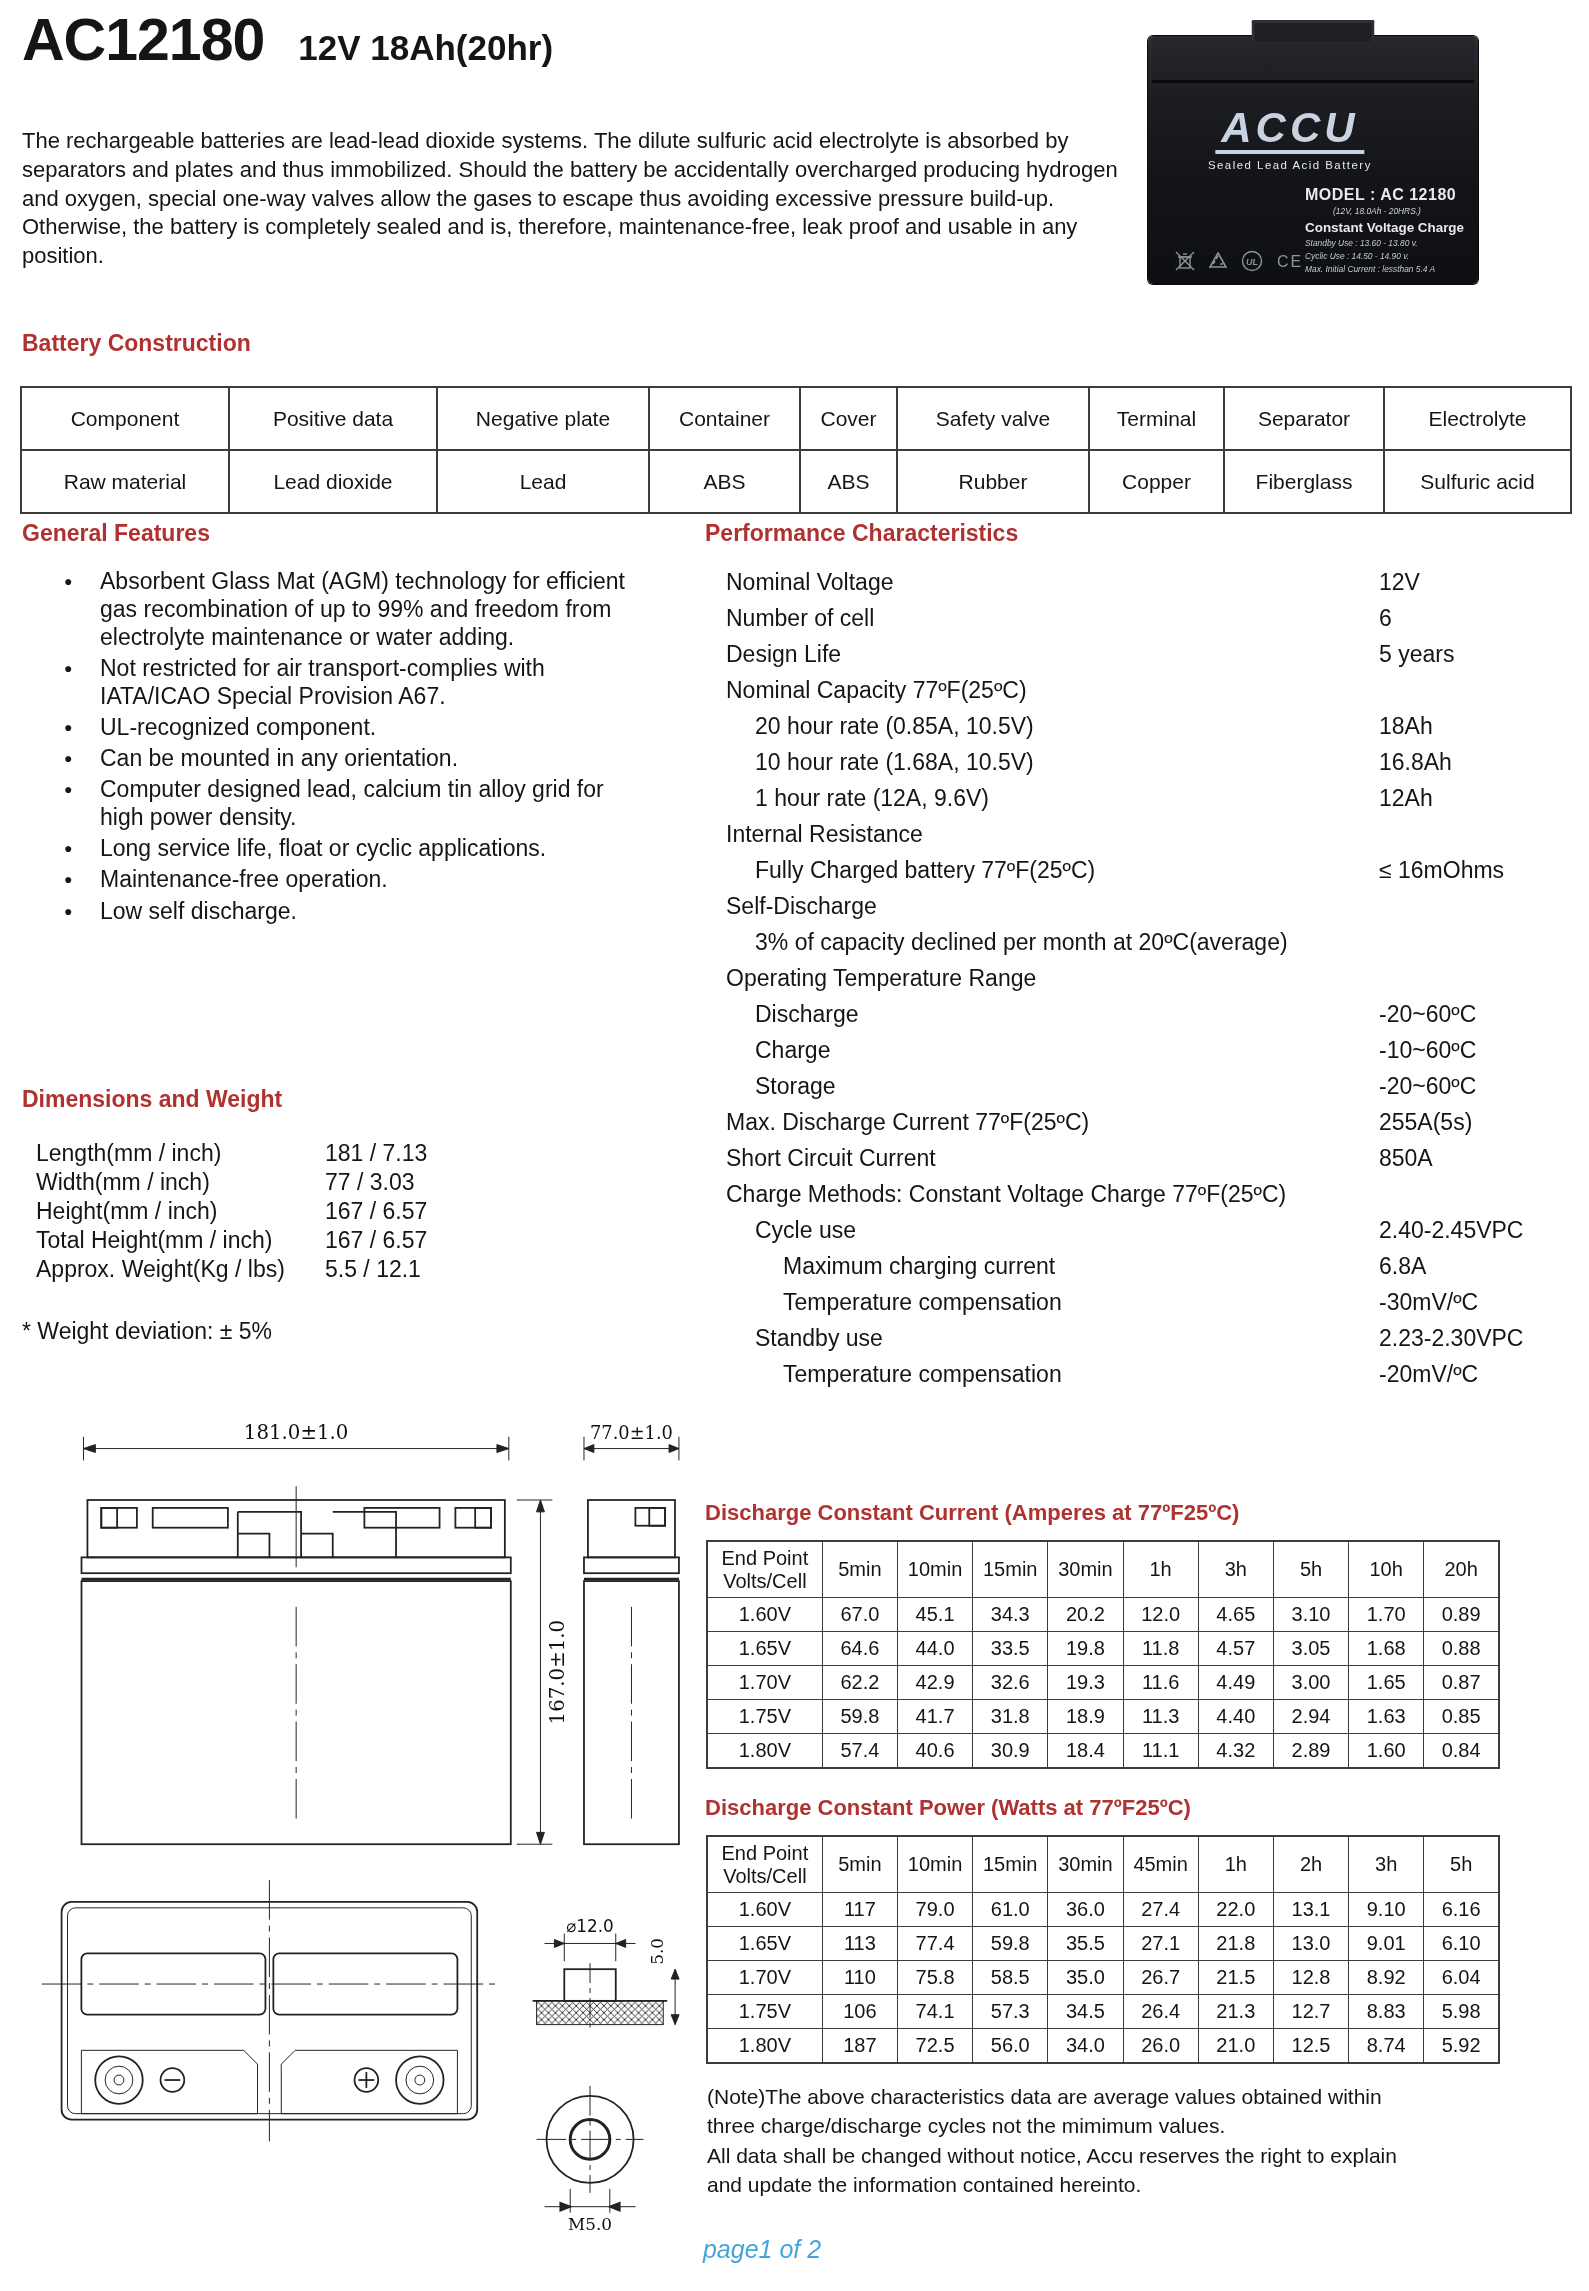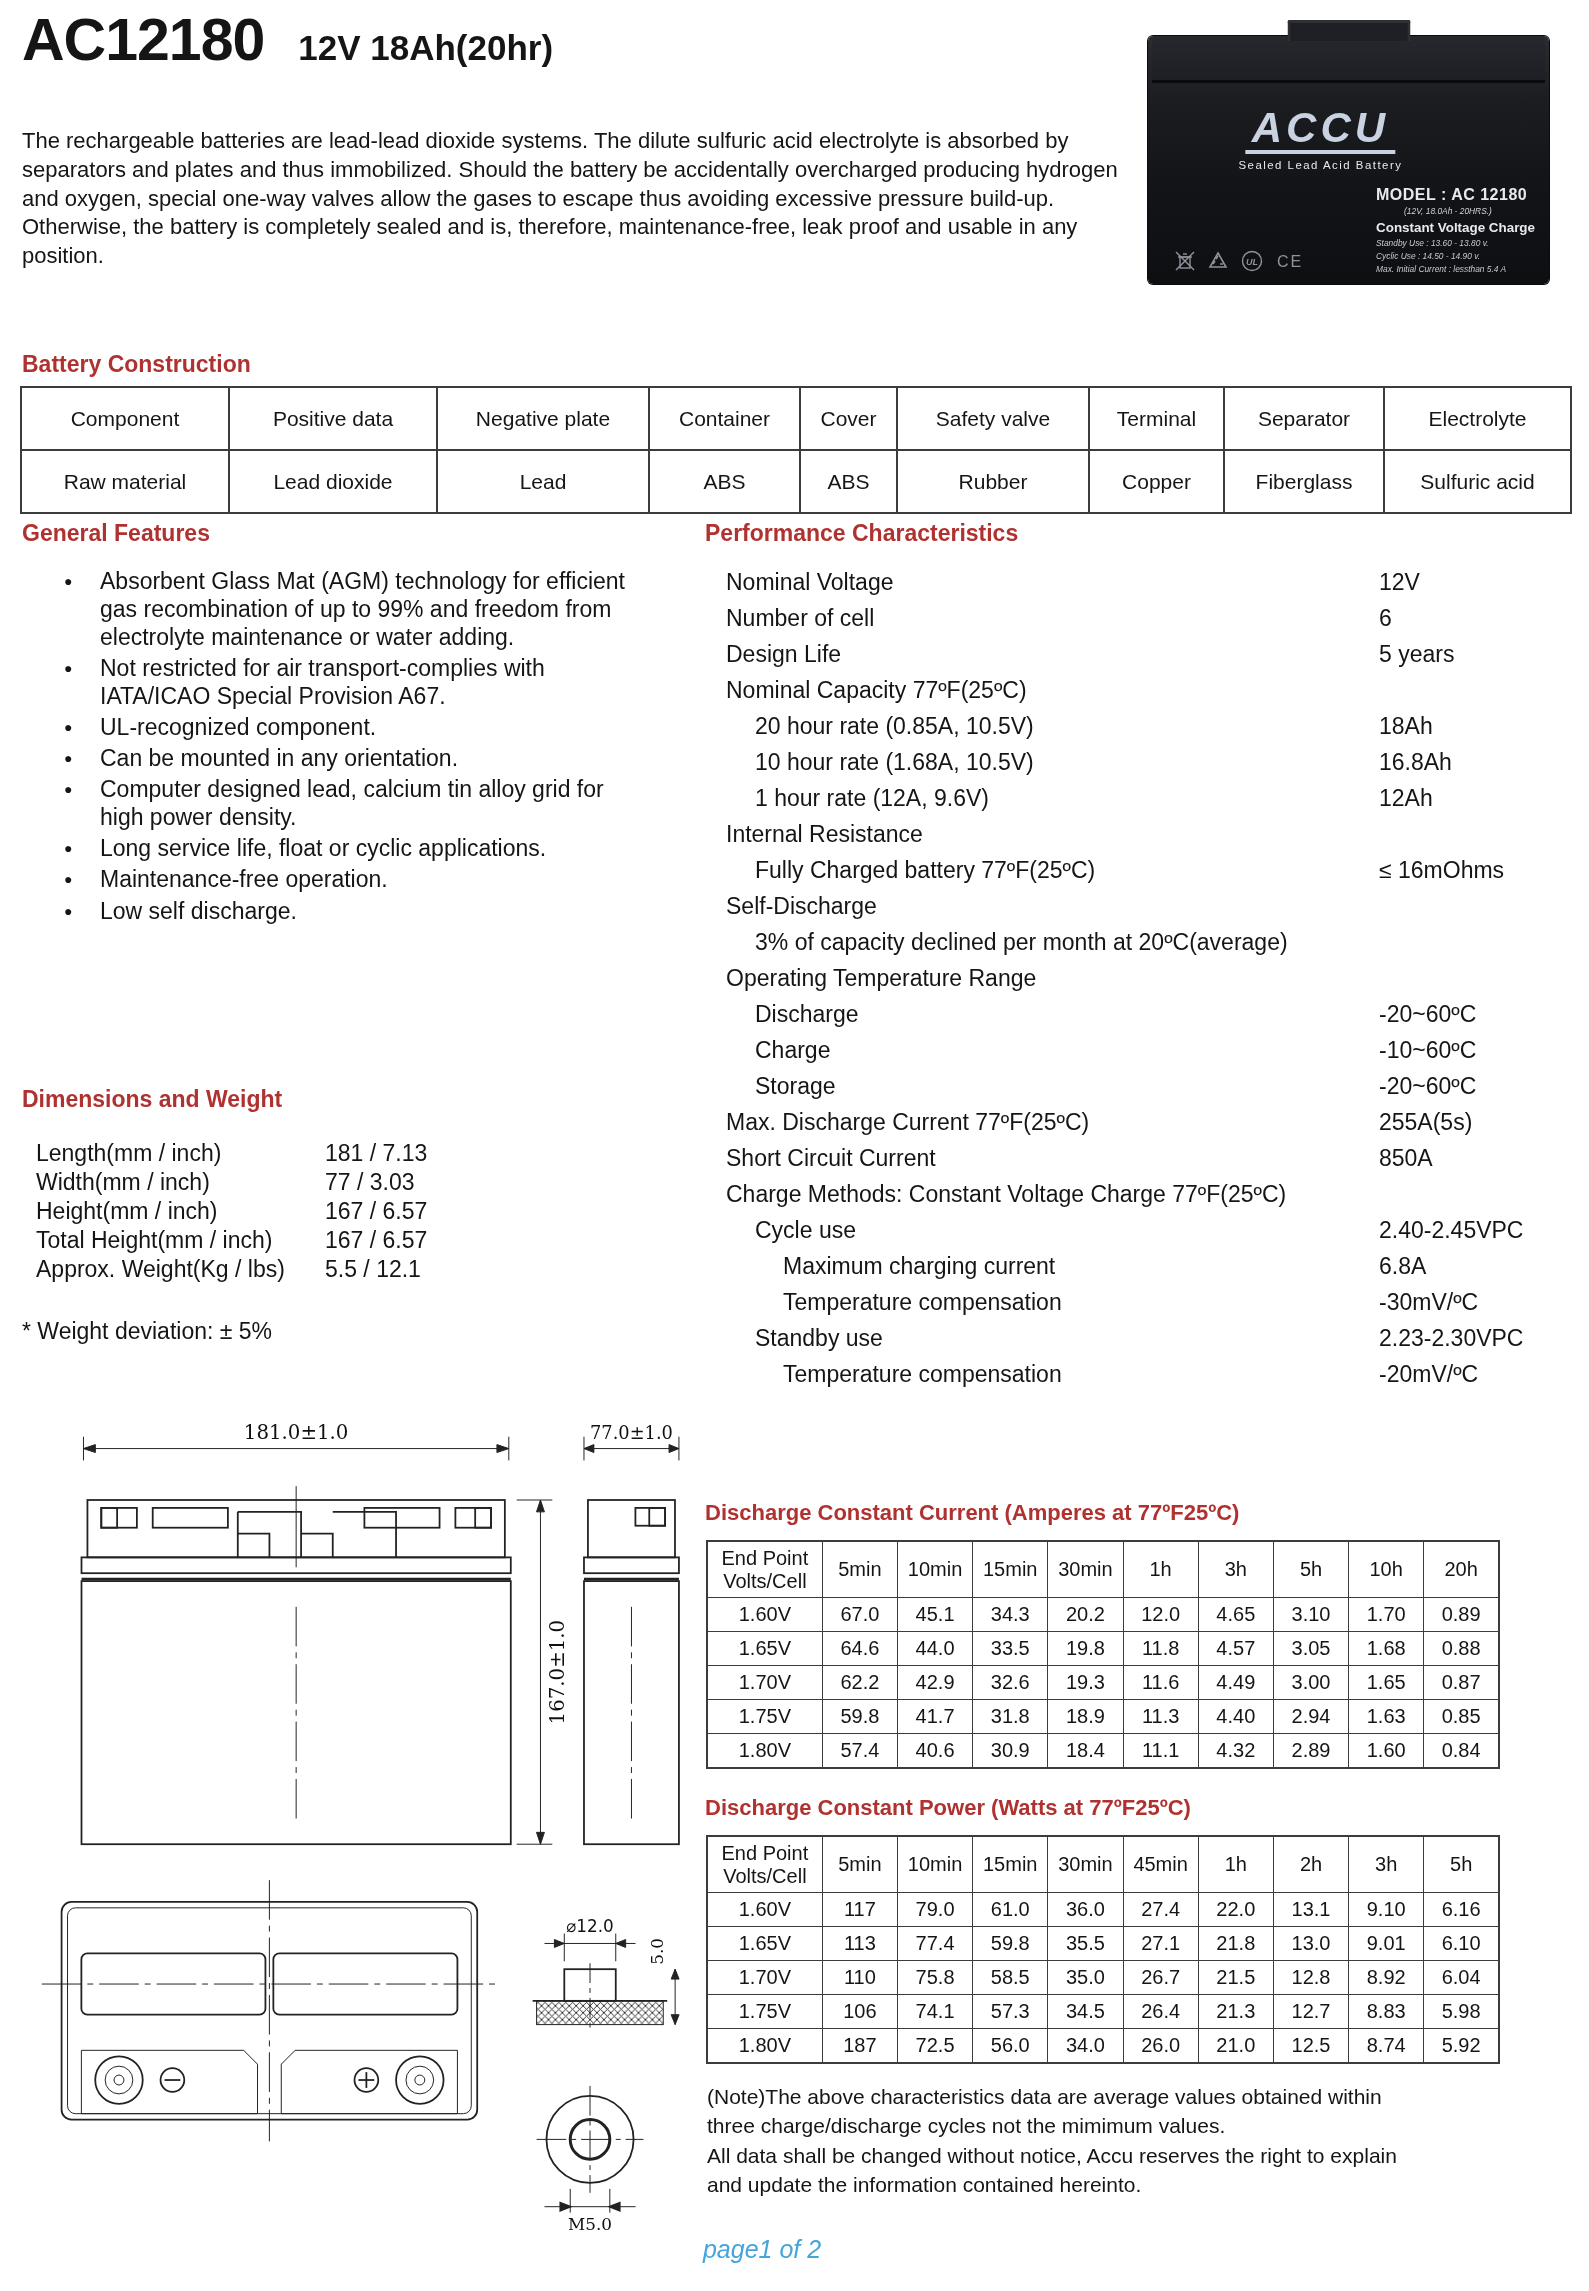--- a/index.html
+++ b/index.html
@@ -4,38 +4,38 @@
 <style>
   html,body{margin:0;padding:0;background:#fff;}
   body{width:1590px;height:2292px;position:relative;font-family:"Liberation Sans",sans-serif;color:#151515;overflow:hidden;}
   .abs{position:absolute;}
   
   .title-row{position:absolute;left:22px;top:6px;display:flex;align-items:baseline;gap:34px;}
   .main-title{font-size:59px;font-weight:bold;letter-spacing:-1px;}
   .sub-title{font-size:35px;font-weight:bold;}
   .intro{position:absolute;left:22px;top:105px;width:1117px;font-size:22px;line-height:1.31;}
   
-  .bp{position:absolute;left:1148px;top:20px;width:401px;height:264px;}
+  .bp{position:absolute;left:1148px;top:20px;width:330px;height:264px;}
   .bp-body{position:absolute;left:0;right:0;top:16px;bottom:0;background:linear-gradient(180deg,#2a2c31 0%,#1b1d21 26%,#131418 60%,#0e0f12 100%);border-radius:5px;box-shadow:0 0 0 1px #0a0b0d;}
   .bp-lid{position:absolute;top:16px;left:4px;right:4px;height:44px;background:linear-gradient(180deg,#26282d,#1d1f24);border-bottom:3px solid #0a0b0d;border-radius:5px 5px 0 0;}
   .bp-handle{position:absolute;top:0px;left:50%;transform:translateX(-50%);width:117px;height:18px;background:#1e2025;border:3px solid #2e3036;border-bottom:none;border-radius:2px 2px 0 0;}
   .bp-bolt{position:absolute;top:6px;width:30px;height:15px;background:linear-gradient(180deg,#b9bcc2,#7e8289);border-radius:3px;}
   .bp-brand{position:absolute;top:87px;left:43%;transform:translateX(-50%);font-size:42px;font-weight:bold;font-style:italic;letter-spacing:4px;color:#c9d2e0;border-bottom:4px solid #c9d2e0;padding:0 6px 1px 6px;line-height:1;}
   .bp-tagline{position:absolute;top:139px;left:43%;transform:translateX(-50%);font-size:11.4px;letter-spacing:1.5px;color:#e7eaef;white-space:nowrap;}
   .bp-label{position:absolute;right:14px;top:166px;text-align:left;color:#e8eaee;}
   .bp-model{font-size:16px;font-weight:bold;letter-spacing:0.5px;}
   .bp-spec{font-size:8.4px;font-style:italic;color:#cfd3da;margin:2px 0 4px 28px;}
   .bp-cvc{font-size:13.4px;font-weight:bold;}
   .bp-line{font-size:8.4px;font-style:italic;color:#c6cad1;margin-top:3px;}
   .bp-icons{position:absolute;left:26px;top:230px;display:flex;gap:11px;}
   .bp-icons svg{display:block;}
   
   .sec-heading{color:#b03230;font-weight:bold;font-size:23px;}
   
-  .construction-heading{position:absolute;left:22px;top:351px;}
+  .construction-heading{position:absolute;left:22px;top:330px;}
   .construction-table{position:absolute;left:20px;top:386px;width:1550px;border-collapse:collapse;table-layout:fixed;font-size:21px;text-align:center;background:#fff;border:2px solid #3c3c3c;}
   .construction-table td{border:2px solid #3c3c3c;height:37px;padding:12px 3px;}
   
   .left-col{position:absolute;left:22px;top:520px;width:665px;height:1772px;}
   .right-col{position:absolute;left:705px;top:520px;width:884px;height:1772px;}
   
   .features{position:absolute;left:0;top:0;width:653px;}
   .features ul{list-style:none;margin:20px 0 0 0;padding:0;}
   .features li{display:flex;font-size:23px;line-height:1.22;margin-bottom:3px;}
   .features .bullet{flex:none;width:18px;margin-left:42px;margin-right:18px;font-size:14px;line-height:2;}

